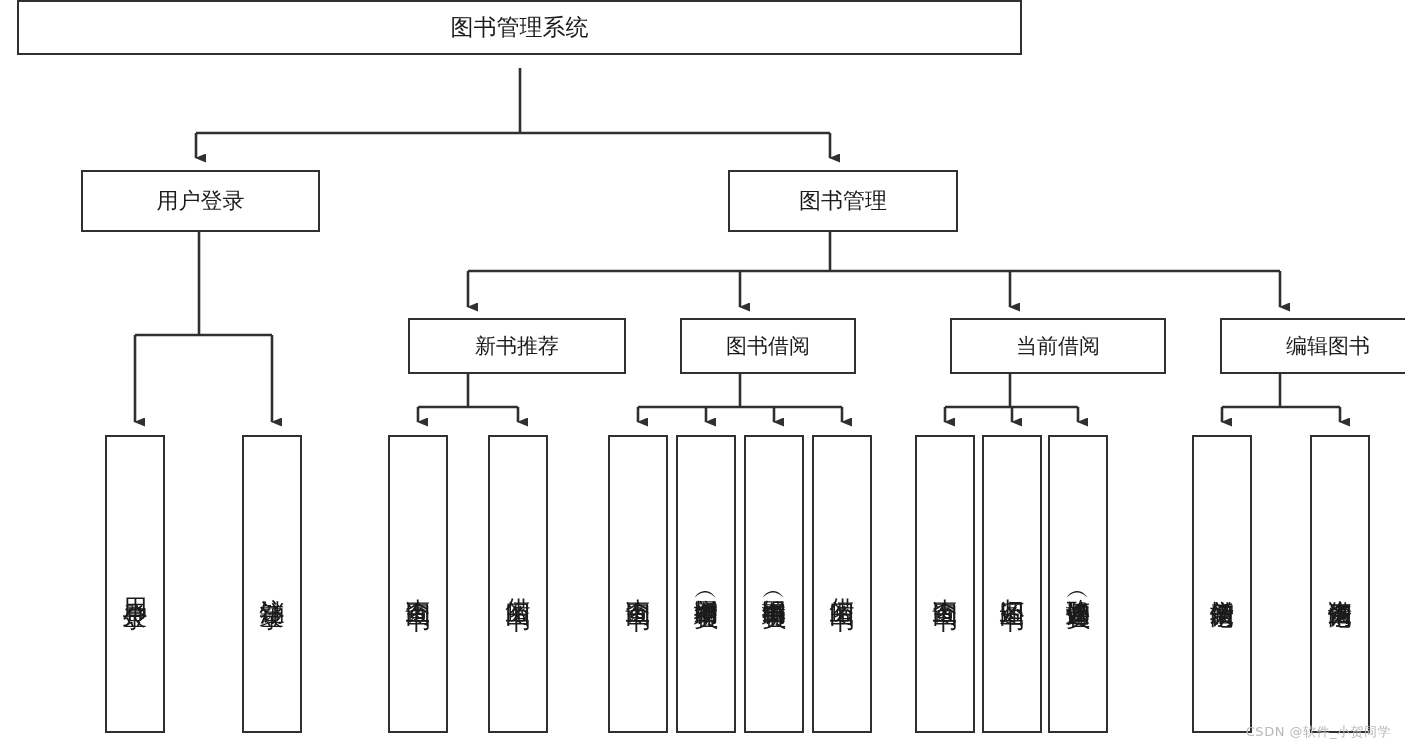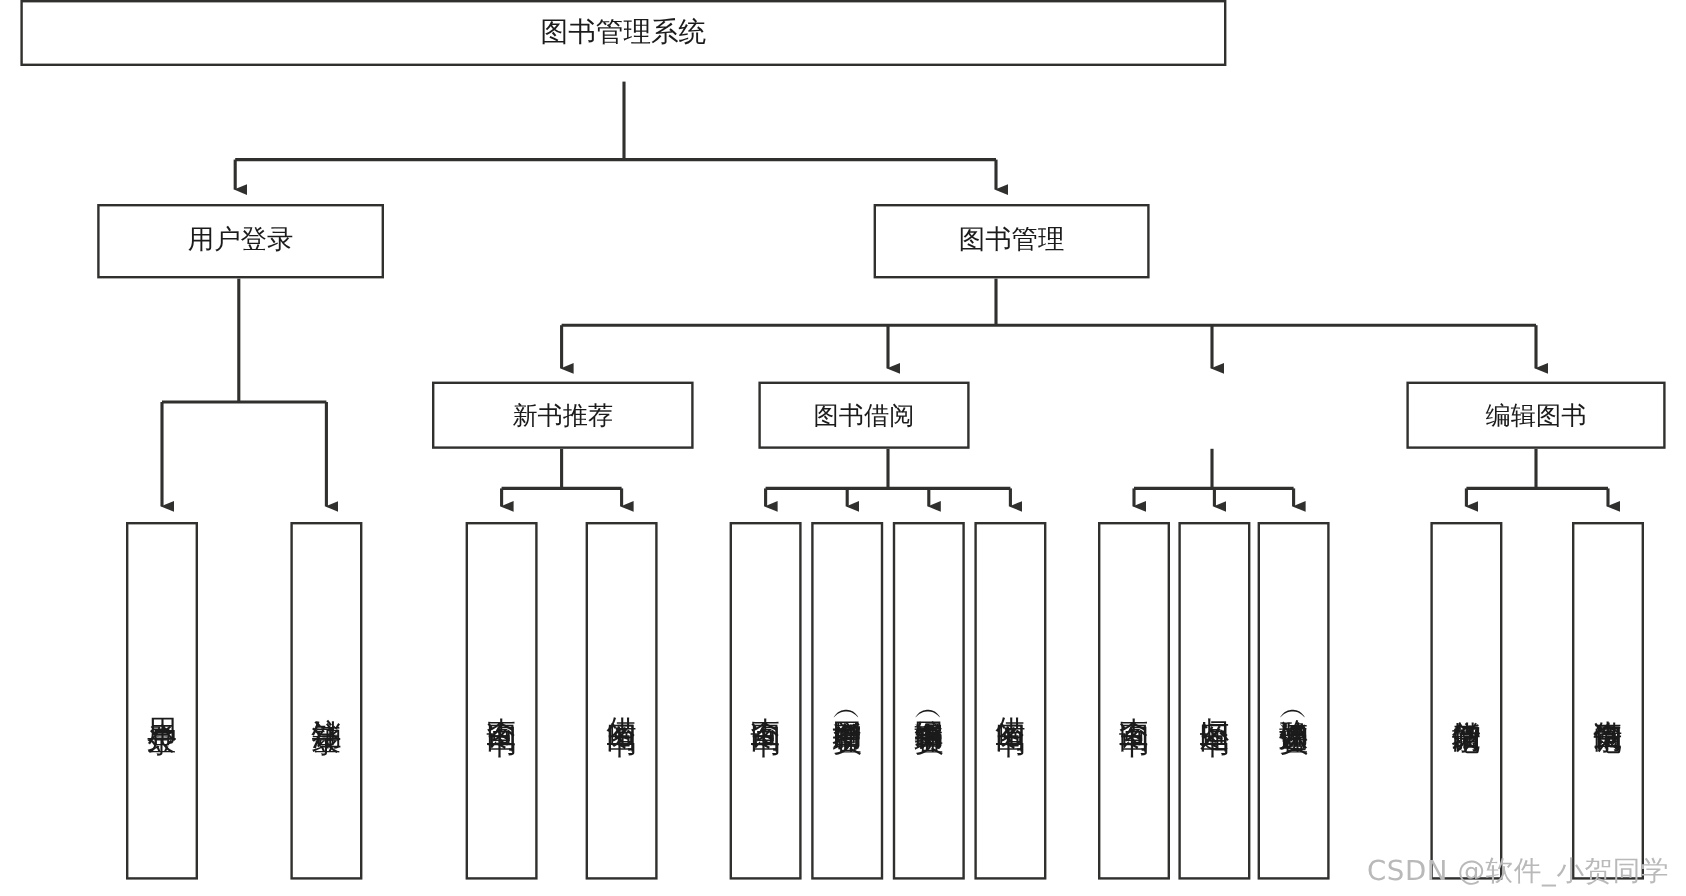--- a/index.html
+++ b/index.html
@@ -51,20 +51,21 @@
     font-size: 23px;
   }
   .node.lvl2 {
     height: 62px;
   }
   .node.lvl2 .node-label {
     font-size: 22px;
   }
   .node.lvl3 {
     height: 56px;
+    margin-left: 48px;
   }
   .node.lvl3 .node-label {
     font-size: 21px;
   }
   .node.leaf {
     top: 435px;
     height: 298px;
     width: 60px;
   }
   .node.leaf .node-label {
@@ -76,21 +77,21 @@
     max-height: 286px;
   }
   .node.leaf.leaf-tall .node-label {
     font-size: 24px;
     letter-spacing: 1px;
   }
   .watermark {
     position: absolute;
     right: 14px;
     bottom: 6px;
-    font-size: 23px;
+    font-size: 13px;
     color: #b9b9b9;
     letter-spacing: 0.5px;
     white-space: nowrap;
     user-select: none;
   }
 </style>
 </head>
 <body>
 
 <div id="diagram-root">
@@ -155,20 +156,23 @@
   <div class="node lvl2" style="left:712px; top:170px; width:230px;margin-left:16px;">
     <span class="node-label">图书管理</span>
   </div>
 
   <div class="node lvl3" style="left:360px; top:318px; width:218px;">
     <span class="node-label">新书推荐</span>
   </div>
   <div class="node lvl3" style="left:632px; top:318px; width:176px;">
     <span class="node-label">图书借阅</span>
   </div>
+  <div class="node lvl3" style="left:902px; top:318px; width:216px;">
+    <span class="node-label">当前借阅</span>
+  </div>
   <div class="node lvl3" style="left:1172px; top:318px; width:216px;">
     <span class="node-label">编辑图书</span>
   </div>
 
   <div class="node leaf" style="left:105px;">
     <span class="node-label">用户登录</span>
   </div>
   <div class="node leaf" style="left:242px;">
     <span class="node-label">注销登录</span>
   </div>

